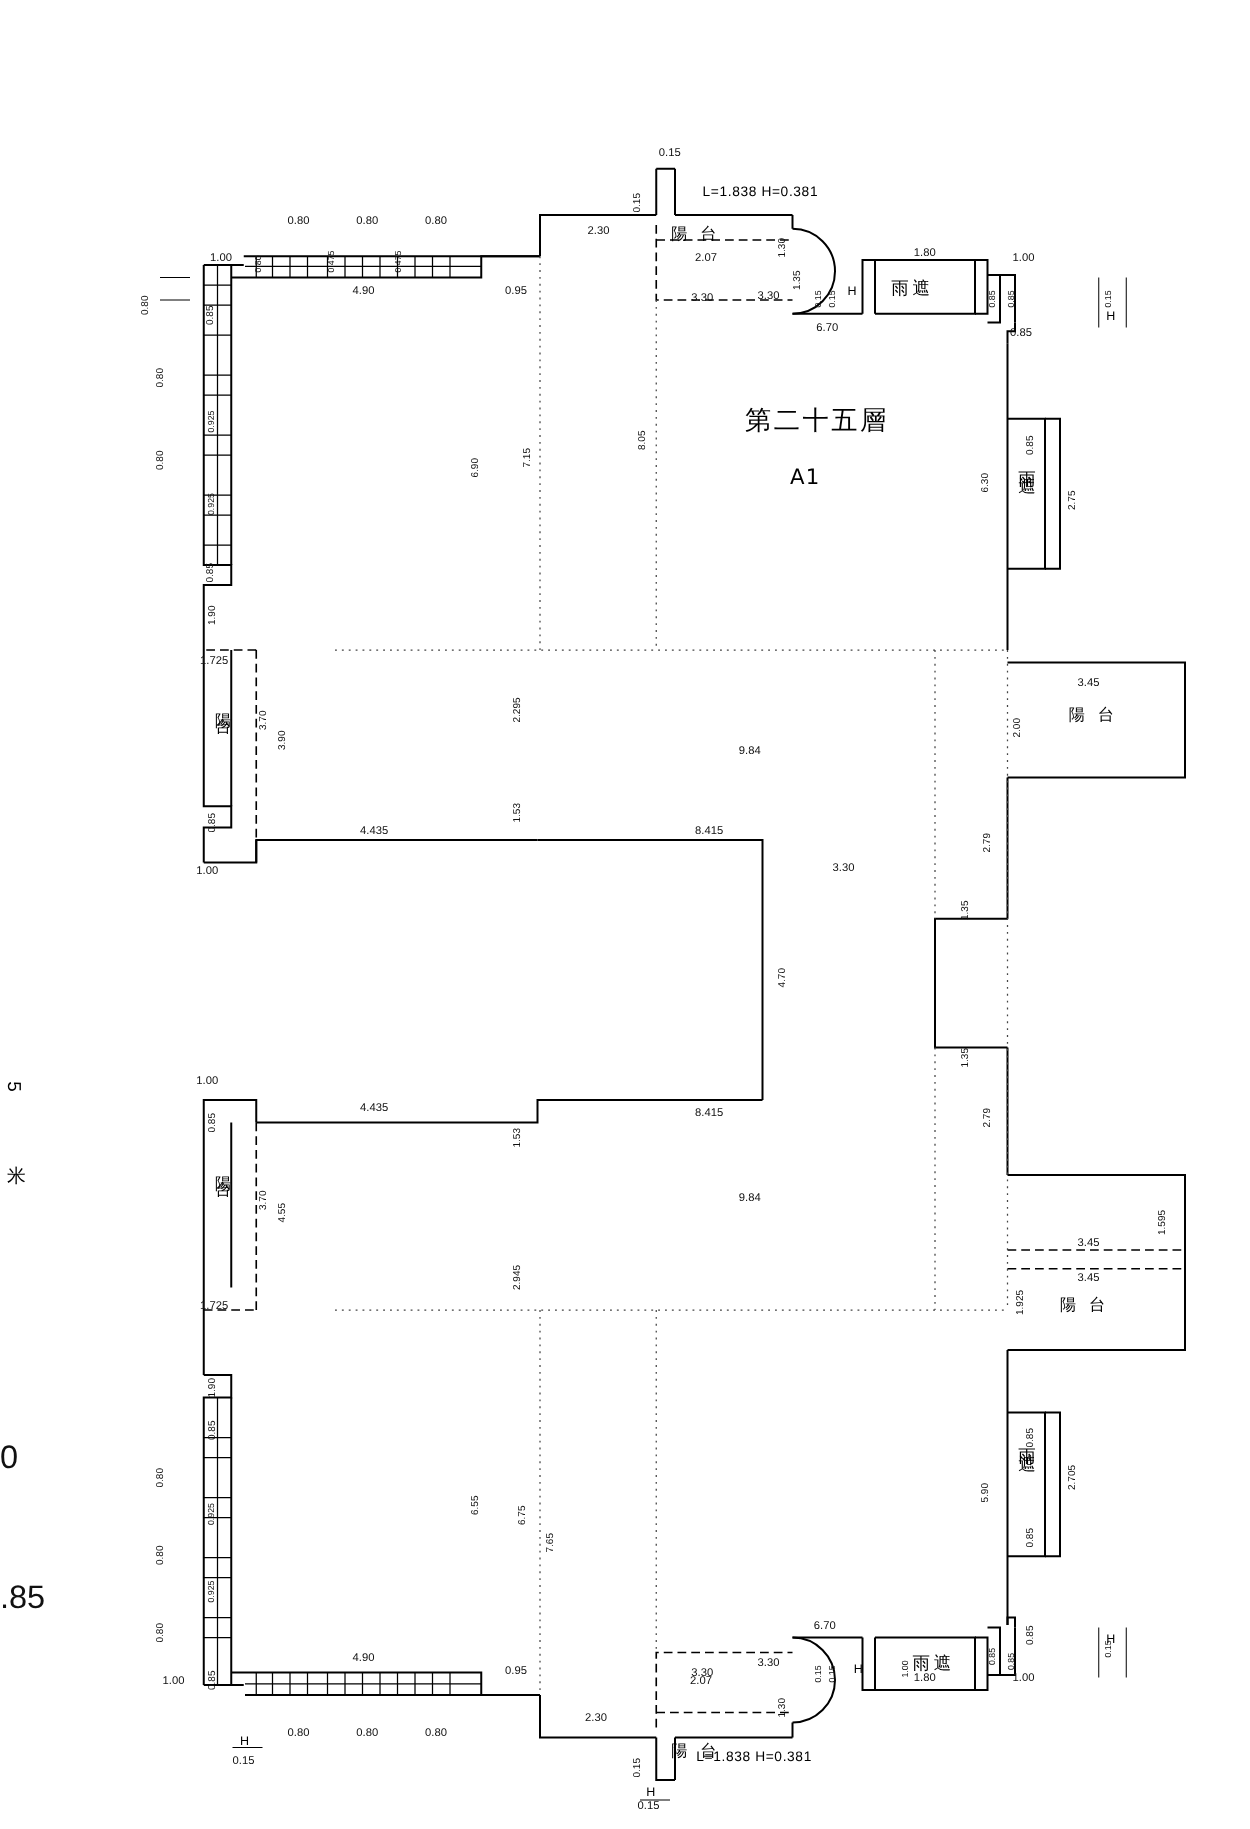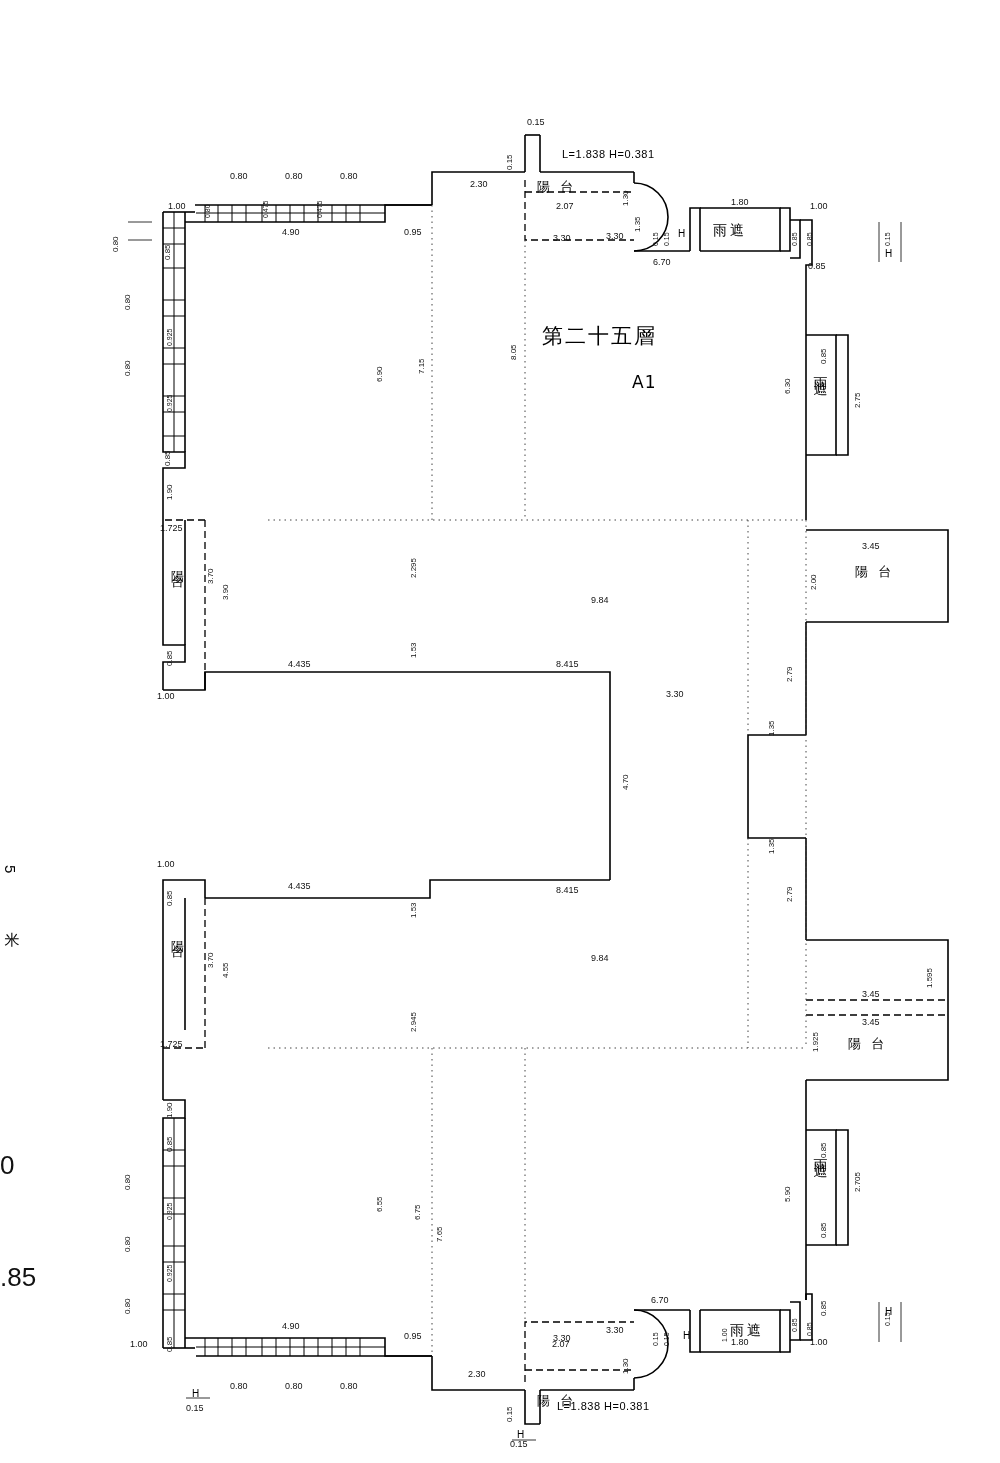--- a/index.html
+++ b/index.html
@@ -143,21 +143,21 @@
 
     <g fill="none" stroke="#000" stroke-width="0.8">
       <path d="M128 222 L152 222 M128 240 L152 240"></path>
       <path d="M879 222 L879 262 M901 222 L901 262"></path>
       <path d="M879 1302 L879 1342 M901 1302 L901 1342"></path>
       <path d="M186 1398 L210 1398"></path>
       <path d="M512 1440 L536 1440"></path>
     </g>
   </svg>
 
-  <div class="lbl title cjk" style="left:542px;top:322px;">第二十五層</div>
+  <div class="lbl title cjk" style="left:596px;top:322px;">第二十五層</div>
   <div class="lbl subtitle cjk" style="left:632px;top:372px;">A1</div>
 
   <div class="lbl note" style="left:562px;top:148px;">L=1.838  H=0.381</div>
   <div class="lbl note" style="left:557px;top:1400px;">L=1.838  H=0.381</div>
 
   <div class="lbl bal cjk" style="left:537px;top:178px;">陽 台</div>
   <div class="lbl bal cjk" style="left:537px;top:1392px;">陽 台</div>
   <div class="lbl bal cjk" style="left:855px;top:563px;">陽 台</div>
   <div class="lbl bal cjk" style="left:848px;top:1035px;">陽 台</div>
   <div class="lbl bal-v cjk" style="left:168px;top:560px;height:86px;">陽台</div>

